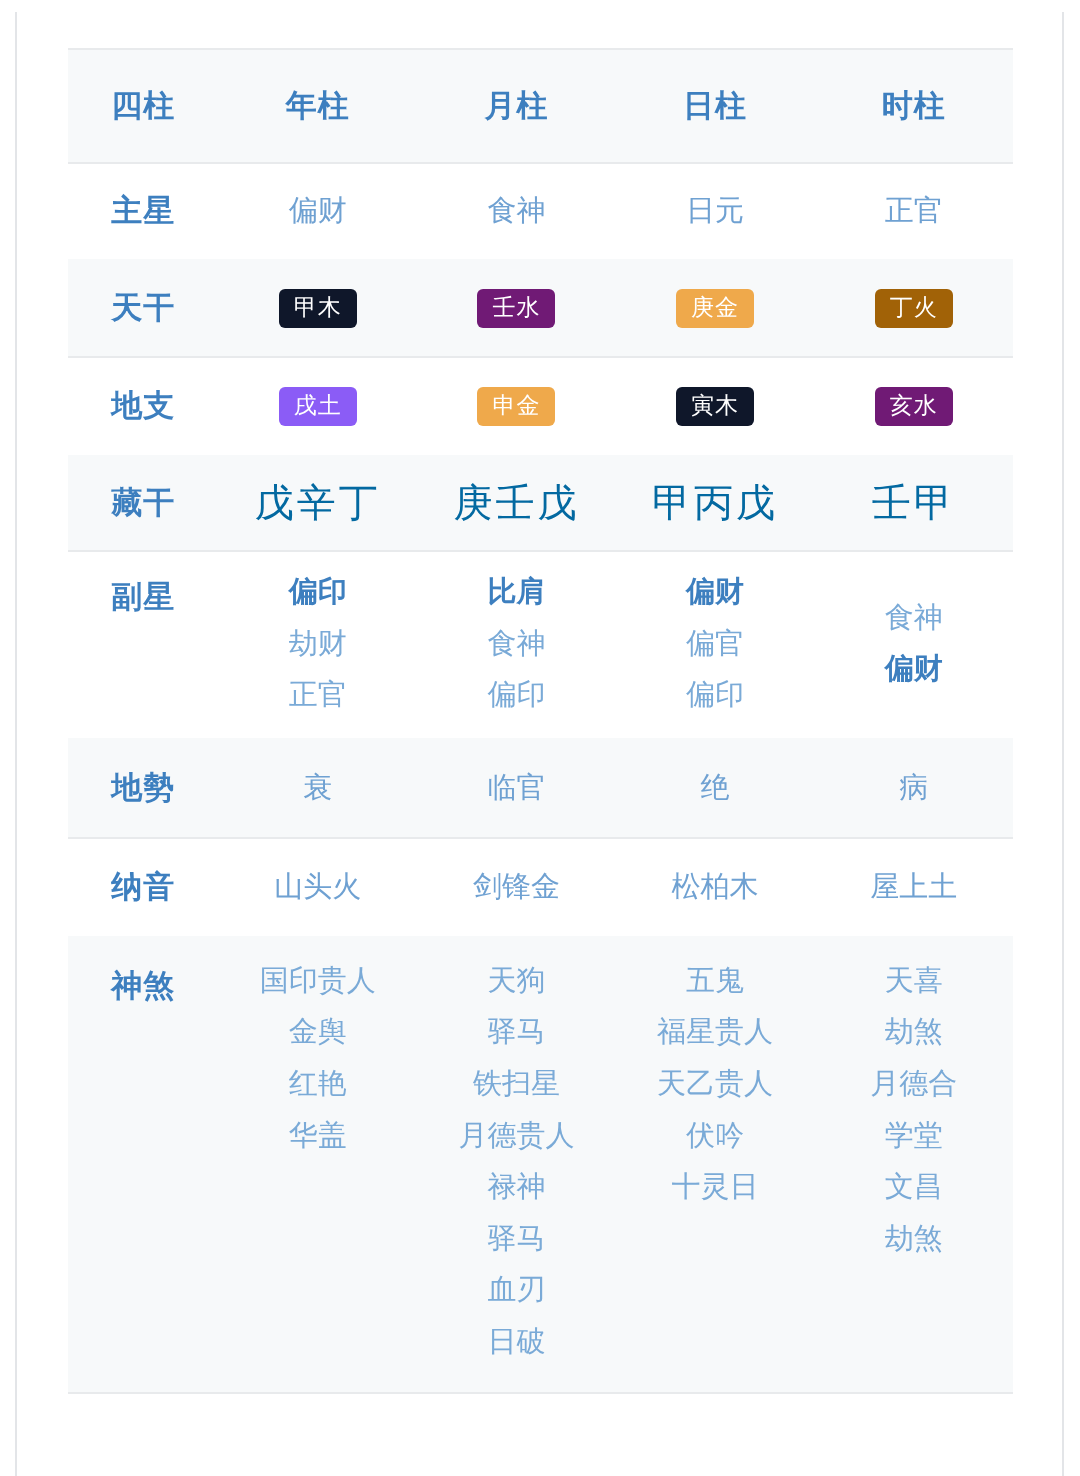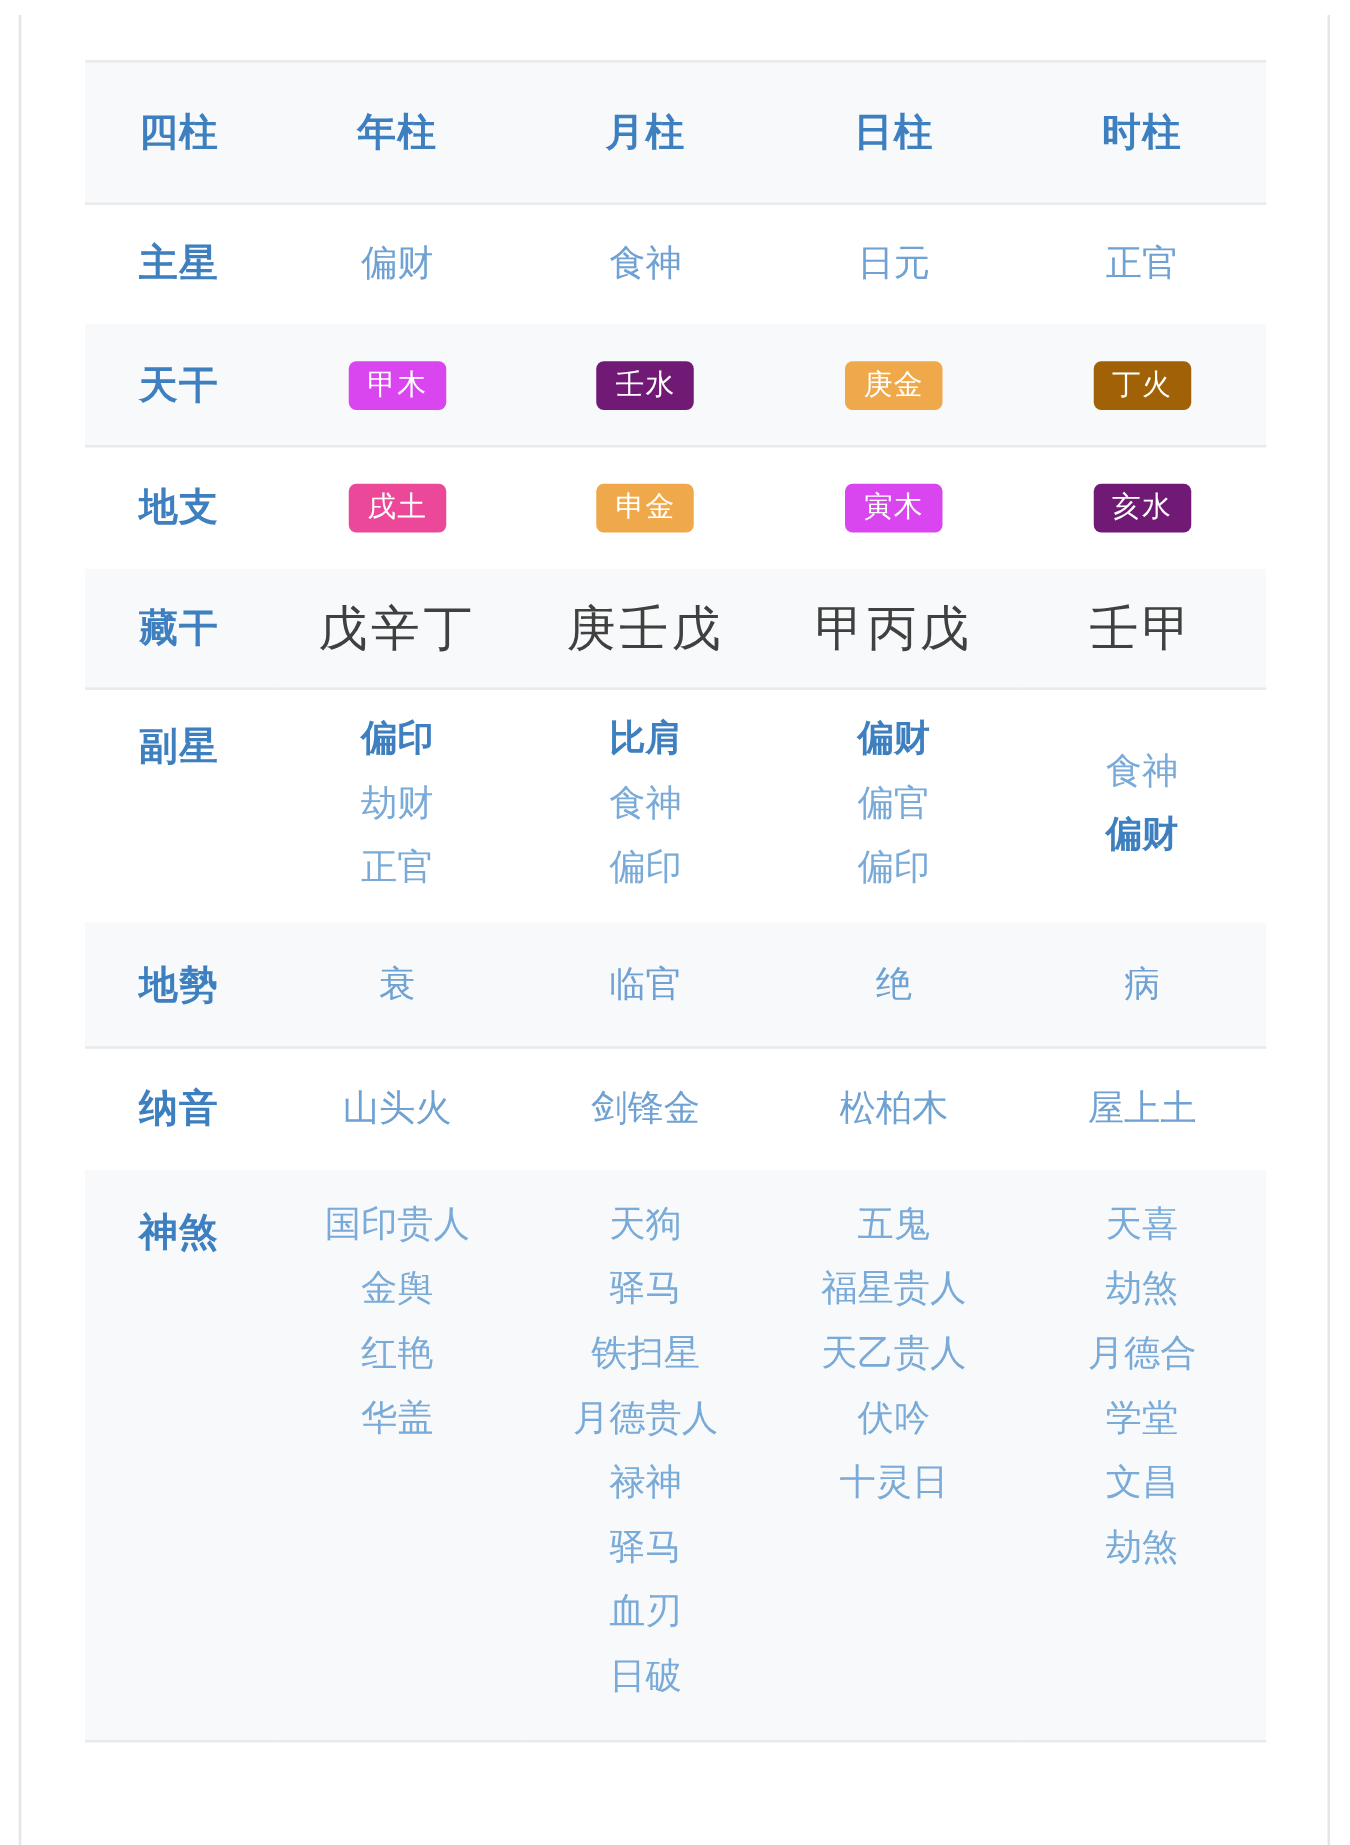--- a/index.html
+++ b/index.html
@@ -83,30 +83,30 @@
     display: inline-block;
     min-width: 52px;
     padding: 7px 13px 9px 13px;
     border-radius: 6px;
     color: #ffffff;
     font-size: 23px;
     line-height: 1;
     font-weight: normal;
     letter-spacing: 1px;
   }
-  .badge.wood  { background: #d946ef; }
+  .badge.wood  { background: #0f172a; }
   .badge.water { background: #701a75; }
   .badge.metal { background: #efa94b; }
   .badge.fire  { background: #a16207; }
-  .badge.earth { background: #ec4899; text-align: center; }
+  .badge.earth { background: #8b5cf6; text-align: center; }
 
   
   .hidden-stems {
     font-size: 39px;
-    color: #404040;
+    color: #0369a1;
     letter-spacing: 3px;
   }
 
   
   .stack {
     display: block;
     padding: 14px 0 16px 0;
     line-height: 1.78;
   }
   .stack .item {

